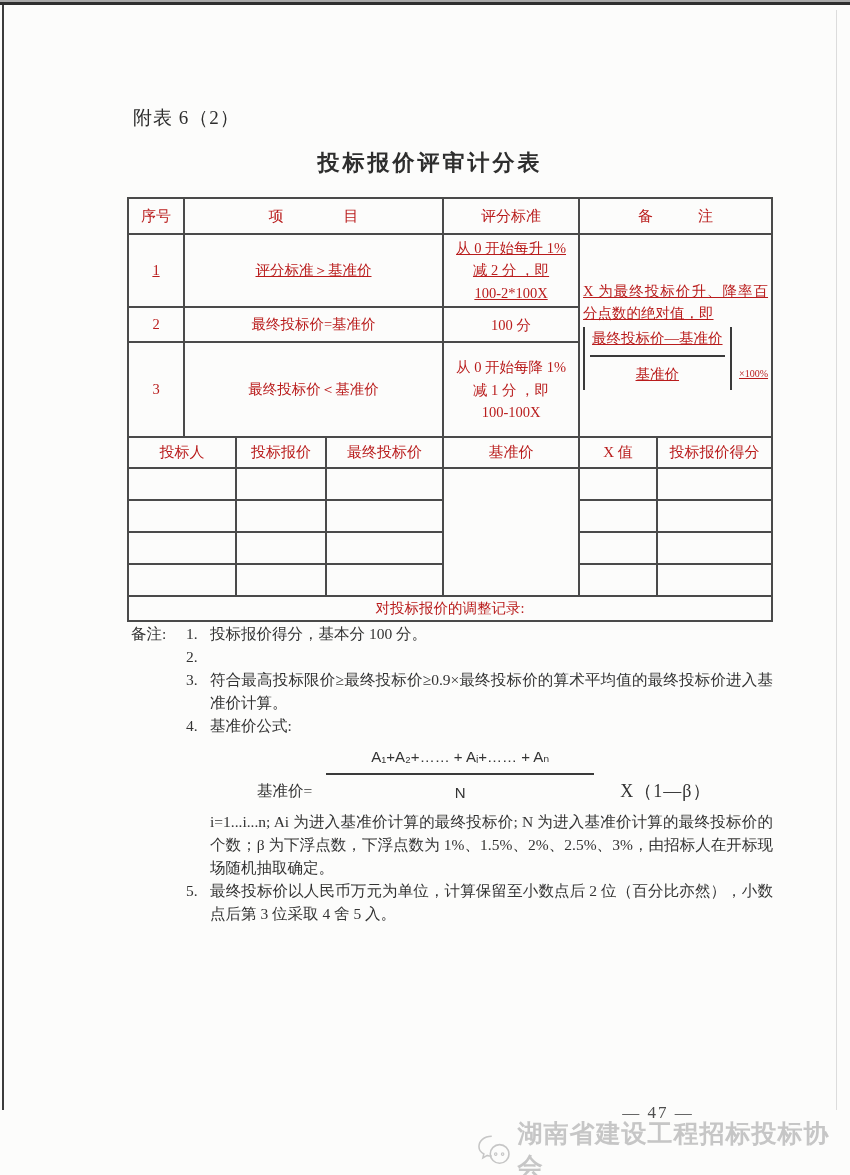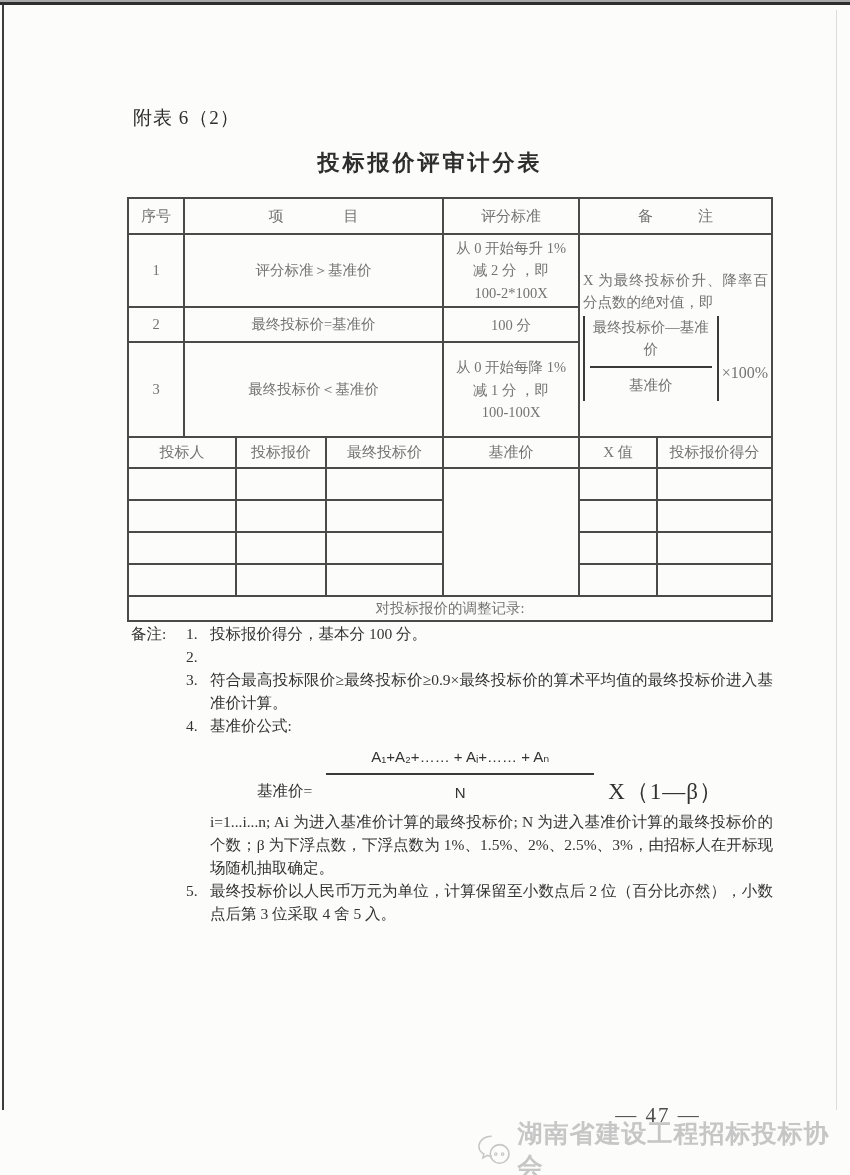--- a/index.html
+++ b/index.html
@@ -17,54 +17,54 @@
 
   .annex { position:absolute; left:133px; top:105px; font-size:19px; letter-spacing:1px; }
   .doc-title { position:absolute; left:0; top:148px; width:860px; text-align:center;
                font-size:22px; font-weight:bold; letter-spacing:3px; }
 
   table.main-table {
     position:absolute; left:127px; top:197px; width:644px;
     border-collapse:collapse; table-layout:fixed;
   }
   table.main-table td {
-    border:2px solid #4a4a4a; font-size:14.5px; color:#737373;
+    border:2px solid #4a4a4a; font-size:14.5px; color:#b91c1c;
     text-align:center; vertical-align:middle; padding:2px 3px;
   }
   tr.h1 td { height:36px; font-size:15px; }
-  tr.row1 td { height:68px; }
+  tr.row1 td { height:68px;text-decoration:underline; }
   tr.row2 td { height:35px; }
   tr.row3 td { height:95px; }
   tr.h2 td { height:31px; font-size:15px; }
   tr.empty td { height:32px; }
   td.crit { text-align:left; padding-left:8px; white-space:pre-line; line-height:1.55; }
   td.remark-cell { text-align:left; vertical-align:top; padding:8px 6px 0 7px; line-height:1.5; font-size:14px; }
   .remark-text { text-align:justify; }
   .abs-frac-row { display:flex; align-items:center; justify-content:space-between; margin-top:2px; }
   .abs-wrap { border-left:2px solid #3a3a3a; border-right:2px solid #3a3a3a; padding:0 5px; text-align:center; }
   .frac-num { border-bottom:2px solid #3a3a3a; padding:1px 2px 6px; }
   .frac-den { padding:7px 0 4px; }
-  .mult { margin-left:3px; font-size:16px;margin-top:30px; }
+  .mult { margin-left:3px; font-size:10px;margin-top:30px; }
   td.adjust { height:24px; text-align:left; vertical-align:top; padding:7px 0 0 9px; font-size:15px; }
 
   .notes { position:absolute; left:131px; top:622px; width:642px; font-size:15.5px; line-height:23px; color:#333; }
   .note-row { display:flex; }
   .note-label { width:55px; flex:none; }
   .note-num { width:24px; flex:none; }
   .note-text { flex:1; text-align:justify; }
 
   .formula-block { display:flex; align-items:flex-end; margin:8px 0 6px 79px; }
   .formula-lhs { flex:none; padding-bottom:2px;margin-left:47px; }
   .formula-frac { flex:none; width:268px; text-align:center; margin-left:14px; }
   .formula-frac .num { border-bottom:2px solid #3a3a3a; padding-bottom:5px; font-family:"Liberation Sans","DejaVu Sans",sans-serif; font-size:15px; }
   .formula-frac .den { padding-top:6px; font-family:"Liberation Sans","DejaVu Sans",sans-serif; font-size:15px; }
-  .formula-rhs { flex:none; margin-left:14px; font-size:23px; padding-bottom:1px; letter-spacing:1px; }
+  .formula-rhs { flex:none; margin-left:26px; font-size:18px; padding-bottom:1px; letter-spacing:1px; }
 
   .page-number { position:absolute; left:598px; top:1103px; width:120px; text-align:center;
-                 font-size:21px; color:#4d4d4d; letter-spacing:2px; }
+                 font-size:17px; color:#4d4d4d; letter-spacing:2px; }
   .watermark { position:absolute; left:476px; top:1117px; display:flex; align-items:center;
                color:#c6c6c6; font-size:25px; font-weight:bold; letter-spacing:1px; }
   .watermark svg { margin-right:4px; }
 </style>
 </head>
 <body>
 
 <div class="page">
   <div class="scan-top-light"></div>
   <div class="scan-top-dark"></div>

